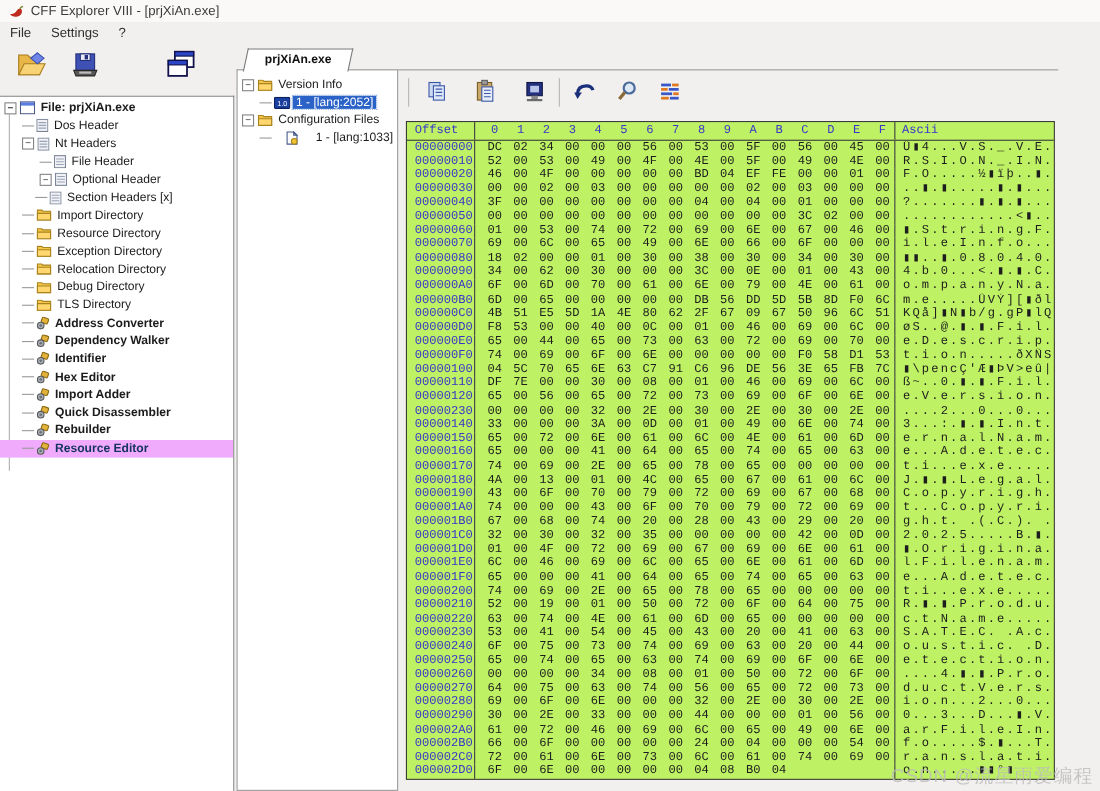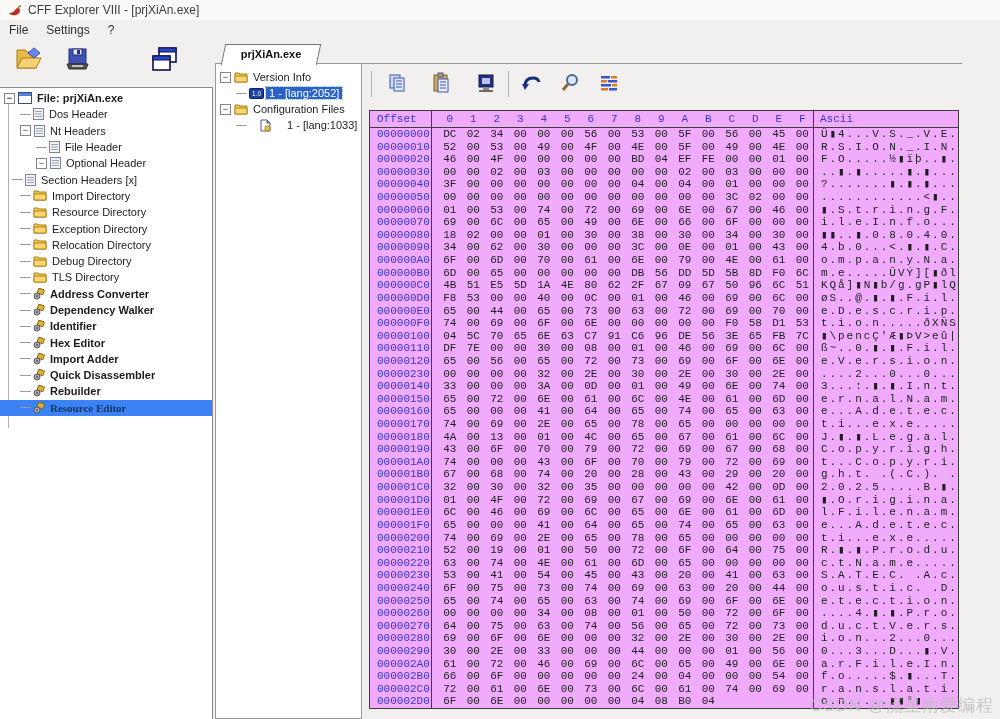--- a/index.html
+++ b/index.html
@@ -16,21 +16,21 @@
   .menubar{position:absolute;left:0;top:20px;width:1000px;height:20px;display:flex;align-items:center;}
   .menuitem{font-size:12px;color:#2f2f2f;padding:2px 9px;cursor:default;}
   .toolbar{position:absolute;left:0;top:40px;width:1000px;height:46px;}
   .tbtn{position:absolute;top:4px;width:36px;height:34px;display:flex;align-items:center;justify-content:center;}
   
   .navpanel{position:absolute;left:0;top:87px;width:212px;height:632px;background:#ffffff;
     border-top:1px solid #8a8a8a;border-right:1px solid #8a8a8a;overflow:hidden;}
   .trow{height:16.3px;display:flex;align-items:center;font-size:11px;color:#1c1c1c;white-space:nowrap;position:relative;}
   .trow.bold{font-weight:bold;}
   .trow .lbl{padding:0 3px;}
-  .trow.sel{background:#3b82f6;font-family:Liberation Serif, serif;}
+  .trow.sel{background:#f0abfc;}
   .trow.sel .lbl{color:#16335f;}
   .ebox{width:9px;height:9px;border:1px solid #848484;background:#fff;display:inline-flex;
     align-items:center;justify-content:center;font-size:9px;line-height:7px;color:#333;margin-right:3px;flex:none;}
   .stub{width:11px;height:1px;background:#9a9a9a;margin-right:2px;flex:none;}
   .ticon{display:inline-flex;margin-right:2px;flex:none;}
   .vguide{position:absolute;width:1px;background:#b0b0b0;}
   
   .tab{position:absolute;left:223px;top:44px;width:94px;height:20px;background:#fff;
     border:1px solid #767676;border-bottom:none;transform:skewX(-12deg);z-index:3;}
   .tab .tlabel{transform:skewX(12deg);display:block;text-align:center;font-size:11px;font-weight:bold;
@@ -39,21 +39,21 @@
   
   .restree{position:absolute;left:215px;top:63px;width:147px;height:656px;background:#fff;
     border:1px solid #9a9a9a;z-index:2;overflow:hidden;padding-top:5px;box-sizing:border-box;}
   .restree .trow{height:16px;}
   .restree .sellabel{background:#2a62c8;color:#fff;outline:1px dotted #9db9e8;padding:0 3px;}
   
   .hexpanel{position:absolute;left:368px;top:63px;width:596px;height:656px;}
   .hextb{position:absolute;left:0;top:0;width:596px;height:46px;}
   .hextb .sep{position:absolute;top:8px;width:1px;height:26px;background:#b6b4b0;}
   .hbtn{position:absolute;top:8px;width:30px;height:28px;display:flex;align-items:center;justify-content:center;}
-  .grid{position:absolute;left:1px;top:47px;width:588px;background:#f0abfc;border:1px solid #3c3c3c;
+  .grid{position:absolute;left:1px;top:47px;width:588px;background:#bef264;border:1px solid #3c3c3c;
     font-family:"Liberation Mono","DejaVu Sans Mono",monospace;font-size:11px;color:#1d1d1d;}
   .ghead{display:flex;height:16px;border-bottom:1px solid #3c3c3c;color:#3a35c8;align-items:center;}
   .goff{width:62px;flex:none;border-right:1px solid #3c3c3c;box-sizing:border-box;padding-left:7px;height:100%;
     display:flex;align-items:center;}
   .ghex{width:382px;flex:none;border-right:1px solid #3c3c3c;box-sizing:border-box;padding-left:6px;height:100%;
     display:flex;align-items:center;}
   .gascii{width:142px;flex:none;box-sizing:border-box;padding-left:6px;height:100%;display:flex;align-items:center;}
   .hcolh{display:inline-block;width:23.5px;text-align:center;flex:none;}
   .hrow{display:flex;height:12.62px;line-height:12.6px;}
   .hrow .goff{color:#3a35c8;border-right:1px solid #3c3c3c;}
@@ -169,21 +169,21 @@
         <span class="ticon">
           <svg width="11" height="12">
             <rect x="0.5" y="0.5" width="10" height="11" fill="#f2f2f6" stroke="#7a8698"></rect>
             <line x1="2" y1="3.5" x2="9" y2="3.5" stroke="#97a3b5"></line>
             <line x1="2" y1="6" x2="9" y2="6" stroke="#97a3b5"></line>
             <line x1="2" y1="8.5" x2="9" y2="8.5" stroke="#97a3b5"></line>
           </svg>
         </span>
         <span class="lbl">Optional Header</span>
       </div>
-      <div class="trow" style="padding-left: 12px;">
+      <div class="trow" style="padding-left: 32px;">
         <span class="stub"></span>
         <span class="ticon">
           <svg width="11" height="12">
             <rect x="0.5" y="0.5" width="10" height="11" fill="#f2f2f6" stroke="#7a8698"></rect>
             <line x1="2" y1="3.5" x2="9" y2="3.5" stroke="#97a3b5"></line>
             <line x1="2" y1="6" x2="9" y2="6" stroke="#97a3b5"></line>
             <line x1="2" y1="8.5" x2="9" y2="8.5" stroke="#97a3b5"></line>
           </svg>
         </span>
         <span class="lbl">Section Headers [x]</span>

